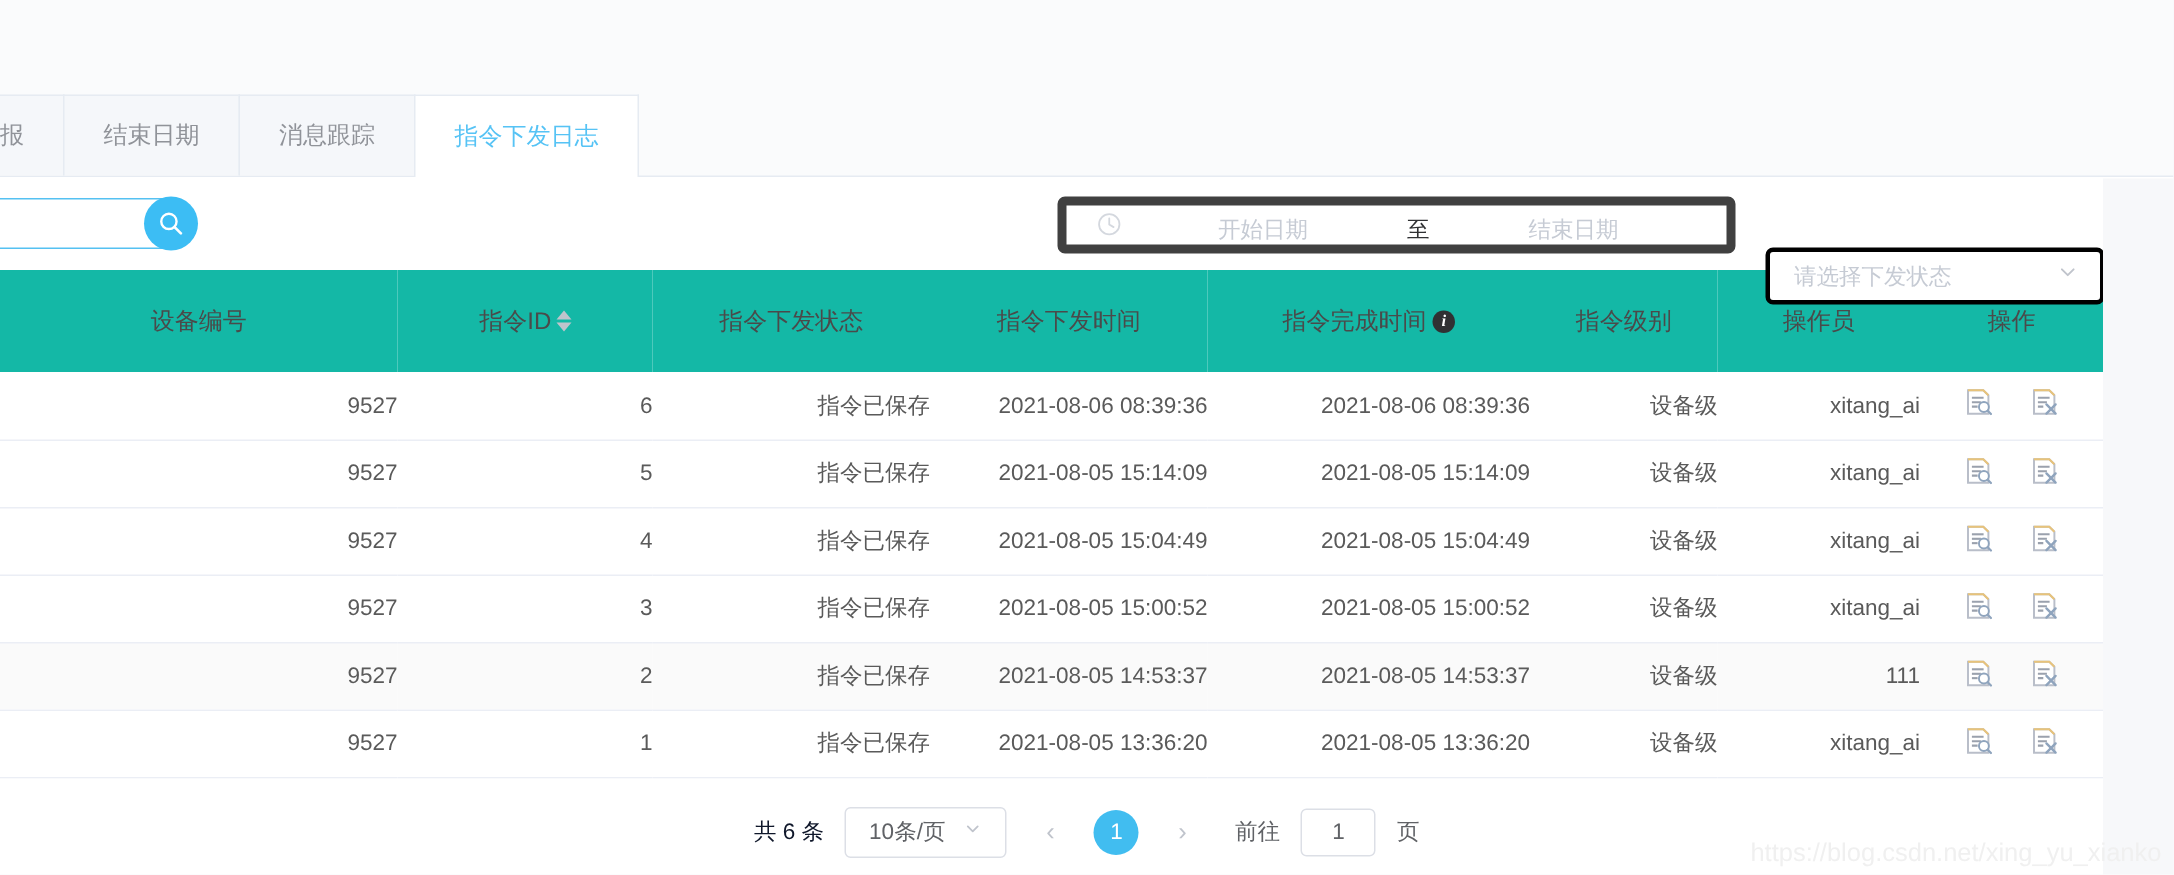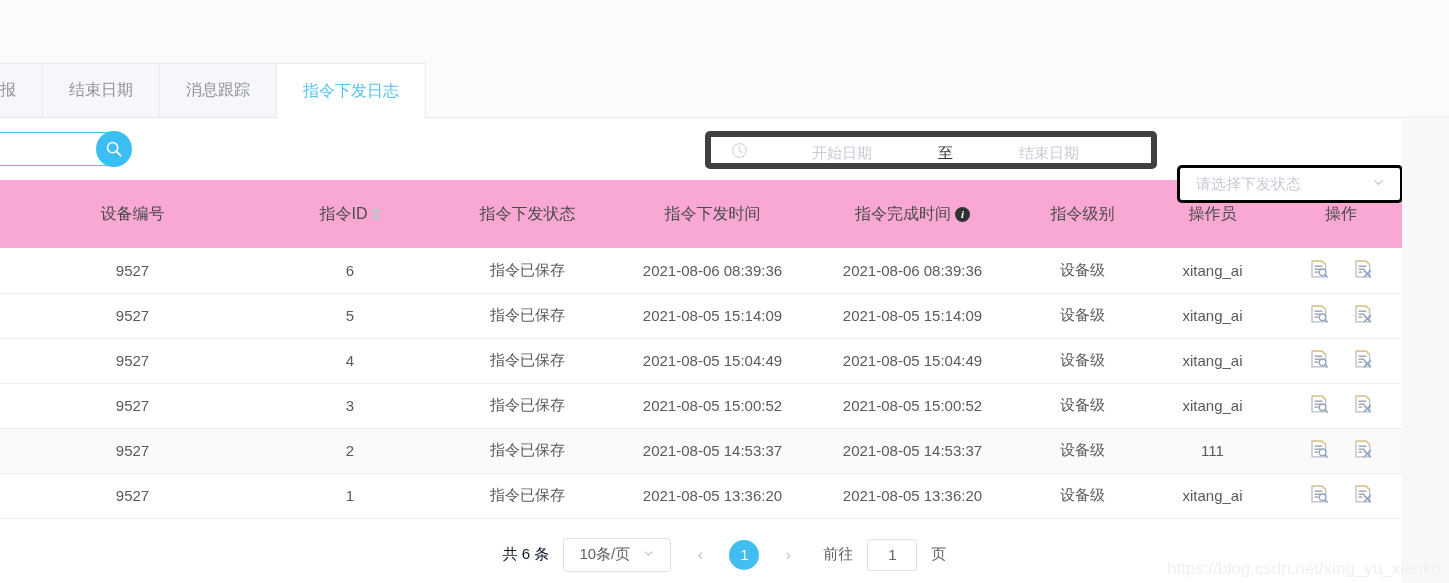--- a/index.html
+++ b/index.html
@@ -112,21 +112,21 @@
     cursor: pointer;
     margin-top: 34px;
   }
   .statusselect .ph { font-size: 15px; color: #c6cbd4; }
   .chev { color: #c0c4cc; }
 
   
   .table-area { background: #fff; }
   table { border-collapse: collapse; width: 1402px; table-layout: fixed; }
   thead th {
-    background: #f9a8d4;
+    background: #14b8a6;
     height: 68px;
     font-size: 16px;
     font-weight: normal;
     color: #4a4a4a;
     text-align: center;
     border: none;
   }
   .th-inner { display: inline-flex; align-items: center; justify-content: center; gap: 3px; }
   .sort-caret { display: inline-flex; flex-direction: column; gap: 2px; }
   .sort-caret i {
@@ -143,21 +143,21 @@
     background: #303133; color: #fff;
     font-size: 11px; font-style: italic;
     font-family: "Liberation Serif", serif;
     font-weight: bold;
     margin-left: 1px;
   }
   tbody td {
     height: 45px;
     font-size: 15px;
     color: #5a5a5a;
-    text-align: center;
+    text-align: right;
     border-bottom: 1px solid #ebeef5;
     background: #fff;
     margin-left: 28px;
   }
   tbody tr.hovered td { background: #fafafa; }
   .ops { display: flex; align-items: center; justify-content: center; gap: 22px; }
   .op-icon { cursor: pointer; display: block; }
 
   
   .c0 { width: 265px; } .c1 { width: 170px; } .c2 { width: 185px; }

